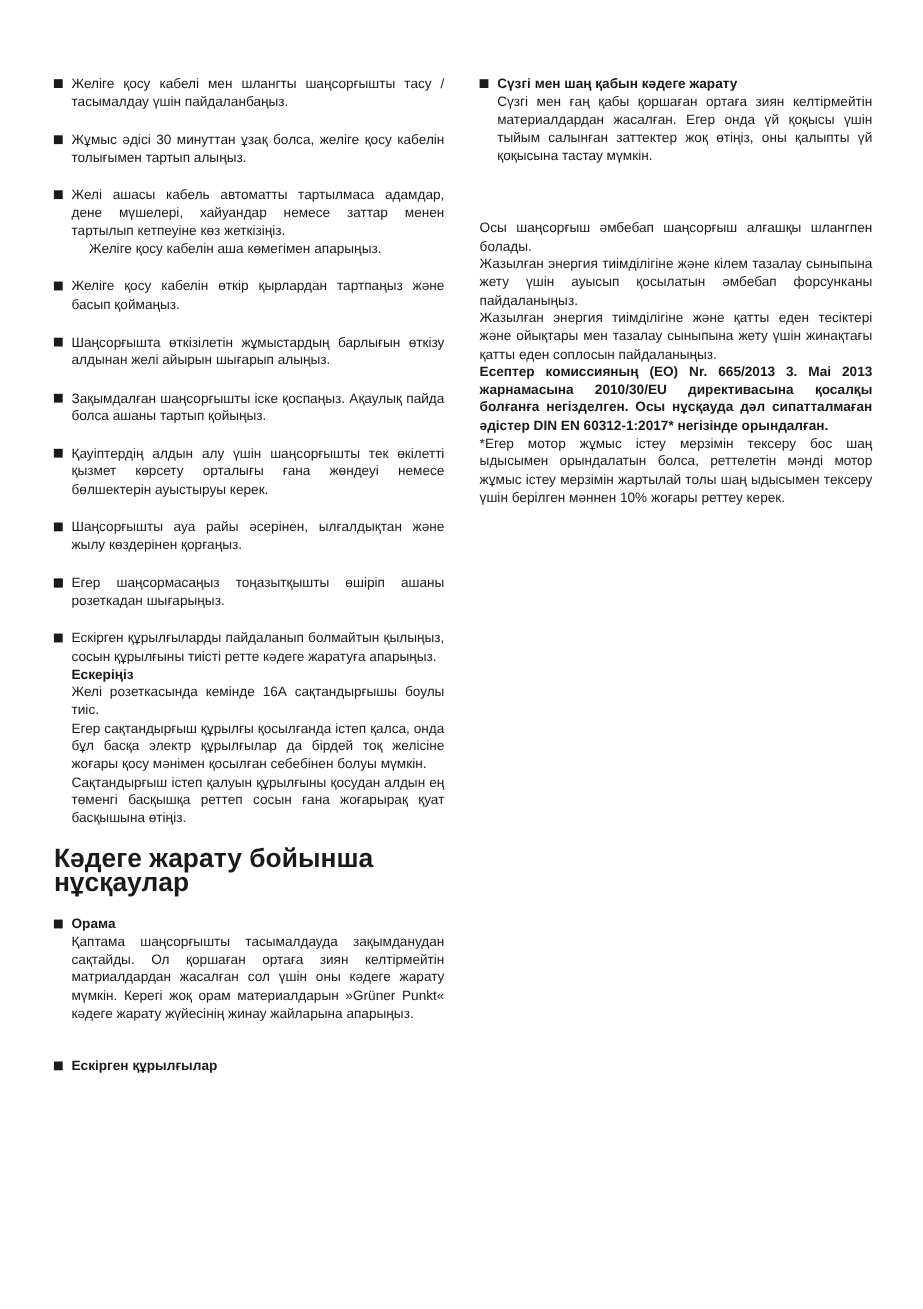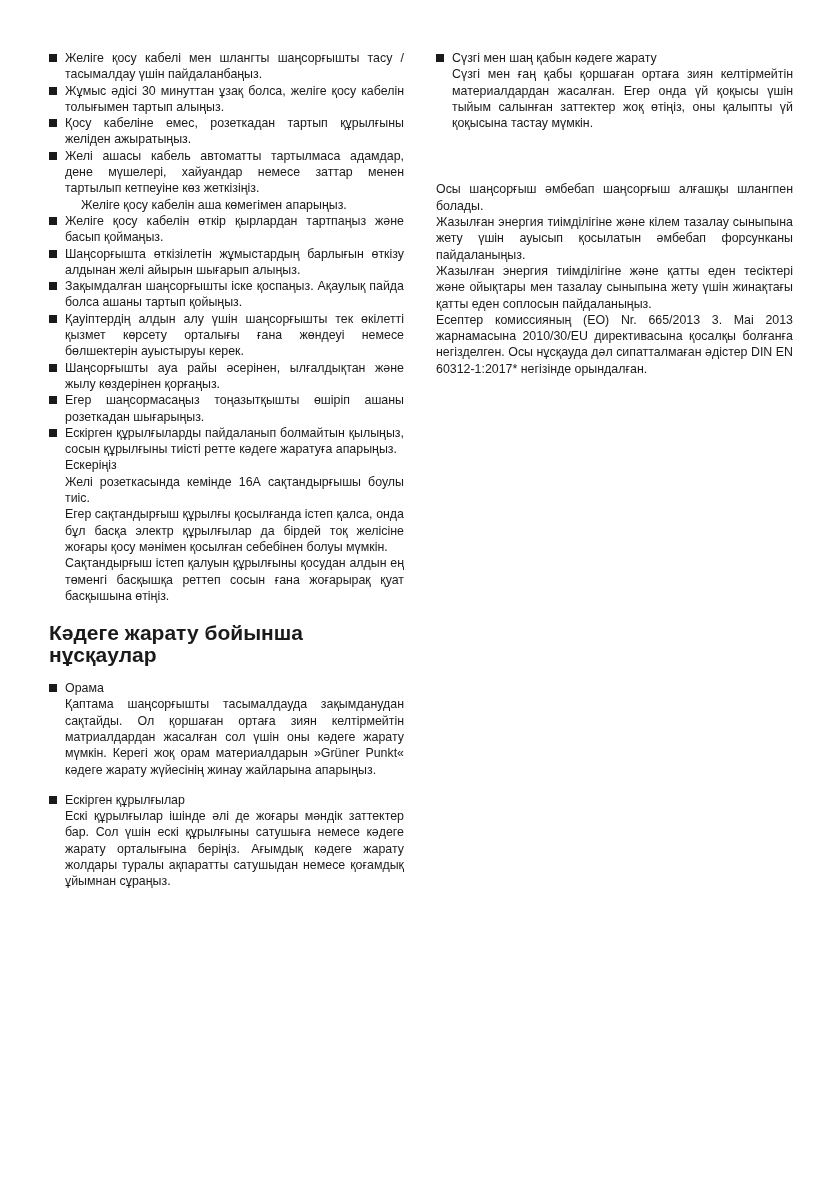--- a/index.html
+++ b/index.html
@@ -1,48 +1,44 @@
 <!DOCTYPE html>
 <html><head>
 <meta charset="utf-8">
 <style>
   html, body { margin:0; padding:0; background:#ffffff; }
   body { width:839px; height:1190px; position:relative; overflow:hidden;
          font-family:"Liberation Sans", sans-serif; color:#1a1a1a; }
   .col { position:absolute; top:50px; font-size:12.4px; line-height:16.3px; }
   .col-left { left:49px; width:355px; }
   .col-right { left:436px; width:357px; }
-  .item { position:relative; padding-left:16px; text-align:justify; }
+  .item { position:relative; padding-left:16px; text-align:justify;margin-top:18px; }
   .item .bullet { position:absolute; left:0; top:4px; width:8px; height:8px; background:#1a1a1a; }
   .indent { padding-left:16px; }
-  .bold { font-weight:normal; }
-  .heading { font-size:21px; font-weight:bold; line-height:22px; margin:18px 0 14px 0; }
+  .bold { font-weight:bold; }
+  .heading { font-size:24px; font-weight:bold; line-height:22px; margin:18px 0 14px 0; }
   .gap { height:14px; }
   .gap-big { height:50px; }
   .plain { text-align:justify; }
 </style>
 </head>
 <body>
 
 <div class="col col-left">
 
   <div class="item">
     <span class="bullet"></span>
     <div>Желіге қосу кабелі мен шлангты шаңсорғышты тасу / тасымалдау үшін пайдаланбаңыз.</div>
   </div>
 
   <div class="item">
     <span class="bullet"></span>
     <div>Жұмыс әдісі 30 минуттан ұзақ болса, желіге қосу кабелін толығымен тартып алыңыз.</div>
   </div>
 
-  <div class="item">
-    <span class="bullet"></span>
-    <div>Қосу кабеліне емес, розеткадан тартып құрылғыны желіден ажыратыңыз.</div>
-  </div>
 
   <div class="item">
     <span class="bullet"></span>
     <div>Желі ашасы кабель автоматты тартылмаса адамдар, дене мүшелері, хайуандар немесе заттар менен тартылып кетпеуіне көз жеткізіңіз.</div>
     <div class="indent">Желіге қосу кабелін аша көмегімен апарыңыз.</div>
   </div>
 
   <div class="item">
     <span class="bullet"></span>
     <div>Желіге қосу кабелін өткір қырлардан тартпаңыз және басып қоймаңыз.</div>
@@ -93,30 +89,30 @@
     <span class="bullet"></span>
     <div class="bold">Орама</div>
     <div>Қаптама шаңсорғышты тасымалдауда зақымданудан сақтайды. Ол қоршаған ортаға зиян келтірмейтін матриалдардан жасалған сол үшін оны кәдеге жарату мүмкін. Керегі жоқ орам материалдарын »Grüner Punkt« кәдеге жарату жүйесінің жинау жайларына апарыңыз.</div>
   </div>
 
   <div class="gap"></div>
 
   <div class="item">
     <span class="bullet"></span>
     <div class="bold">Ескірген құрылғылар</div>
-    <div>Ескі құрылғылар ішінде әлі де жоғары мәндік заттектер бар. Сол үшін ескі құрылғыны сатушыға немесе кәдеге жарату орталығына беріңіз. Ағымдық кәдеге жарату жолдары туралы ақпаратты сатушыдан немесе қоғамдық ұйымнан сұраңыз.</div>
   </div>
 </div>
 
 <div class="col col-right">
   <div class="item">
     <span class="bullet"></span>
     <div class="bold">Сүзгі мен шаң қабын кәдеге жарату</div>
     <div>Сүзгі мен ғаң қабы қоршаған ортаға зиян келтірмейтін материалдардан жасалған. Егер онда үй қоқысы үшін тыйым салынған заттектер жоқ өтіңіз, оны қалыпты үй қоқысына тастау мүмкін.</div>
   </div>
 
   <div class="gap-big"></div>
 
   <div class="plain">Осы шаңсорғыш әмбебап шаңсорғыш алғашқы шлангпен болады.</div>
   <div class="plain">Жазылған энергия тиімділігіне және кілем тазалау сыныпына жету үшін ауысып қосылатын әмбебап форсунканы пайдаланыңыз.</div>
   <div class="plain">Жазылған энергия тиімділігіне және қатты еден тесіктері және ойықтары мен тазалау сыныпына жету үшін жинақтағы қатты еден соплосын пайдаланыңыз.</div>
   <div class="plain bold">Есептер комиссияның (ЕО) Nr. 665/2013 3. Mai 2013 жарнамасына 2010/30/EU директивасына қосалқы болғанға негізделген. Осы нұсқауда дәл сипатталмаған әдістер DIN EN 60312-1:2017* негізінде орындалған.</div>
+  <div class="plain">*Егер мотор жұмыс істеу мерзімін тексеру бос шаң ыдысымен орындалатын болса, реттелетін мәнді мотор жұмыс істеу мерзімін жартылай толы шаң ыдысымен тексеру үшін берілген мәннен 10% жоғары реттеу керек.</div>
 </div>
 
 </body></html>

